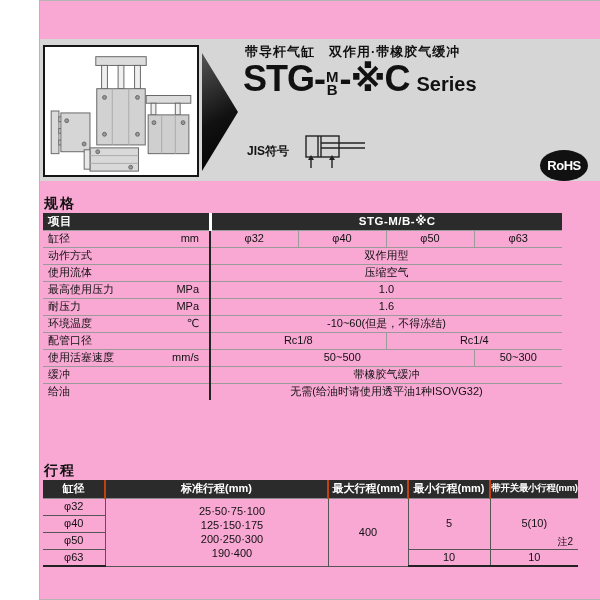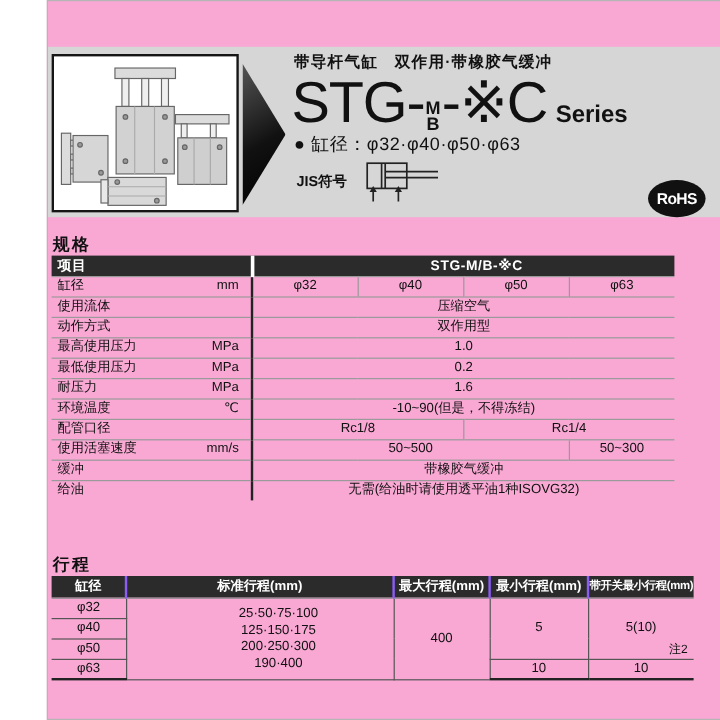--- a/index.html
+++ b/index.html
@@ -17,21 +17,21 @@
     background:#fff; border:2px solid #151515;
   }
   .photo-box svg { width:100%; height:100%; display:block; }
   .tri {
     position:absolute; left:162px; top:52px; width:36px; height:118px;
     background:linear-gradient(150deg,#555 0%,#111 55%,#000 100%);
     clip-path:polygon(0 0,100% 50%,0 100%);
   }
   .head-sub { position:absolute; left:205px; top:42px; font-size:13px; font-weight:bold; letter-spacing:1px; }
   .head-title { position:absolute; left:203px; top:57px; display:flex; align-items:baseline; white-space:nowrap; }
-  .t-big { font-size:48px; font-weight:400; letter-spacing:-1px; }
+  .t-big { font-size:36px; font-weight:700; letter-spacing:-1px; }
   .t-frac { display:inline-flex; flex-direction:column; align-items:center;
             font-size:15px; font-weight:800; line-height:13px; align-self:flex-end; margin:0 1px 4px; }
   .t-series { font-size:20px; font-weight:800; margin-left:7px; }
   .head-bore { position:absolute; left:205px; top:110px; font-size:15px; letter-spacing:0.5px; }
   .jis-label { position:absolute; left:207px; top:142px; font-size:12px; font-weight:bold; }
   .jis-sym { position:absolute; left:265px; top:134px; }
 
   .rohs {
     position:absolute; left:500px; top:149px; width:48px; height:31px;
     background:#111; color:#fff; border-radius:50%;
@@ -67,21 +67,21 @@
   .spec td.c0 { text-align:left; padding-left:5px; border-right:2px solid #222; position:relative; }
   .spec td.c0 .unit { position:absolute; right:10px; top:0; height:100%; display:flex; align-items:center; }
   .spec td.v + td.v { border-left:1px solid #9a9a9a; }
   .spec tr.last td { border-bottom:2px solid #222; }
   .spec tr.frac-row td { height:27px; }
   .spec .frac { line-height:12px; }
 
   
   .stroke { position:absolute; left:3px; top:479px; width:535px; font-size:11px; }
   .stroke th { background:#2b2b2b; color:#fff; font-weight:bold; height:18px; font-size:11px; }
-  .stroke th + th { border-left:2px solid #8b5cf6; }
+  .stroke th + th { border-left:2px solid #c2410c; }
   .stroke th.narrow { font-size:9.5px; letter-spacing:-0.3px; }
   .stroke td { border:1px solid #555; border-top:1px solid #8a8a8a; height:17px; text-align:center; line-height:13px; }
   .stroke td.noleft { border-left:none; } .stroke td.noright { border-right:none; }
   .stroke tr.lastrow td { border-bottom:2px solid #222; }
   .stroke td.std div { line-height:14px;padding-left:31px; }
   .stroke td.rel { position:relative; }
   .stroke td.rel .note { position:absolute; right:5px; bottom:1px; font-size:10px; }
 </style>
 </head>
 <body>
@@ -140,21 +140,20 @@
   <div class="head-title">
     <span class="t-big">STG-</span>
     <span class="t-frac">
       <span>M</span>
       <span>B</span>
     </span>
     <span class="t-big">-※C</span>
     <span class="t-series">Series</span>
   </div>
 
-  <div class="head-bore">● 缸径：φ32·φ40·φ50·φ63</div>
 
   <div class="jis-label">JIS符号</div>
   <svg class="jis-sym" width="66" height="40">
     <g stroke="#222" stroke-width="1.4" fill="none">
       <rect x="1" y="1" width="33" height="21"></rect>
       <line x1="13" y1="1" x2="13" y2="22"></line>
       <line x1="16" y1="1" x2="16" y2="22"></line>
       <line x1="16" y1="8" x2="60" y2="8"></line>
       <line x1="16" y1="13" x2="60" y2="13"></line>
       <line x1="6" y1="33" x2="6" y2="23"></line>
@@ -191,42 +190,38 @@
       <th class="series-h" colspan="4">STG-M/B-※C</th>
     </tr>
     <tr>
       <td class="c0"><span>缸径</span><span class="unit">mm</span></td>
       <td class="v">φ32</td>
       <td class="v">φ40</td>
       <td class="v">φ50</td>
       <td class="v">φ63</td>
     </tr>
     <tr>
+      <td class="c0"><span>动作方式</span><span class="unit"></span></td>
+      <td class="v" colspan="4">双作用型</td>
+    </tr>
+    <tr>
       <td class="c0"><span>使用流体</span><span class="unit"></span></td>
       <td class="v" colspan="4">压缩空气</td>
     </tr>
     <tr>
-      <td class="c0"><span>动作方式</span><span class="unit"></span></td>
-      <td class="v" colspan="4">双作用型</td>
-    </tr>
-    <tr>
       <td class="c0"><span>最高使用压力</span><span class="unit">MPa</span></td>
       <td class="v" colspan="4">1.0</td>
     </tr>
     <tr>
-      <td class="c0"><span>最低使用压力</span><span class="unit">MPa</span></td>
-      <td class="v" colspan="4">0.2</td>
-    </tr>
-    <tr>
       <td class="c0"><span>耐压力</span><span class="unit">MPa</span></td>
       <td class="v" colspan="4">1.6</td>
     </tr>
     <tr>
       <td class="c0"><span>环境温度</span><span class="unit">℃</span></td>
-      <td class="v" colspan="4">-10~90(但是，不得冻结)</td>
+      <td class="v" colspan="4">-10~60(但是，不得冻结)</td>
     </tr>
     <tr>
       <td class="c0"><span>配管口径</span><span class="unit"></span></td>
       <td class="v" colspan="2">Rc1/8</td>
       <td class="v" colspan="2">Rc1/4</td>
     </tr>
     <tr>
       <td class="c0"><span>使用活塞速度</span><span class="unit">mm/s</span></td>
       <td class="v" colspan="3">50~500</td>
       <td class="v">50~300</td>

